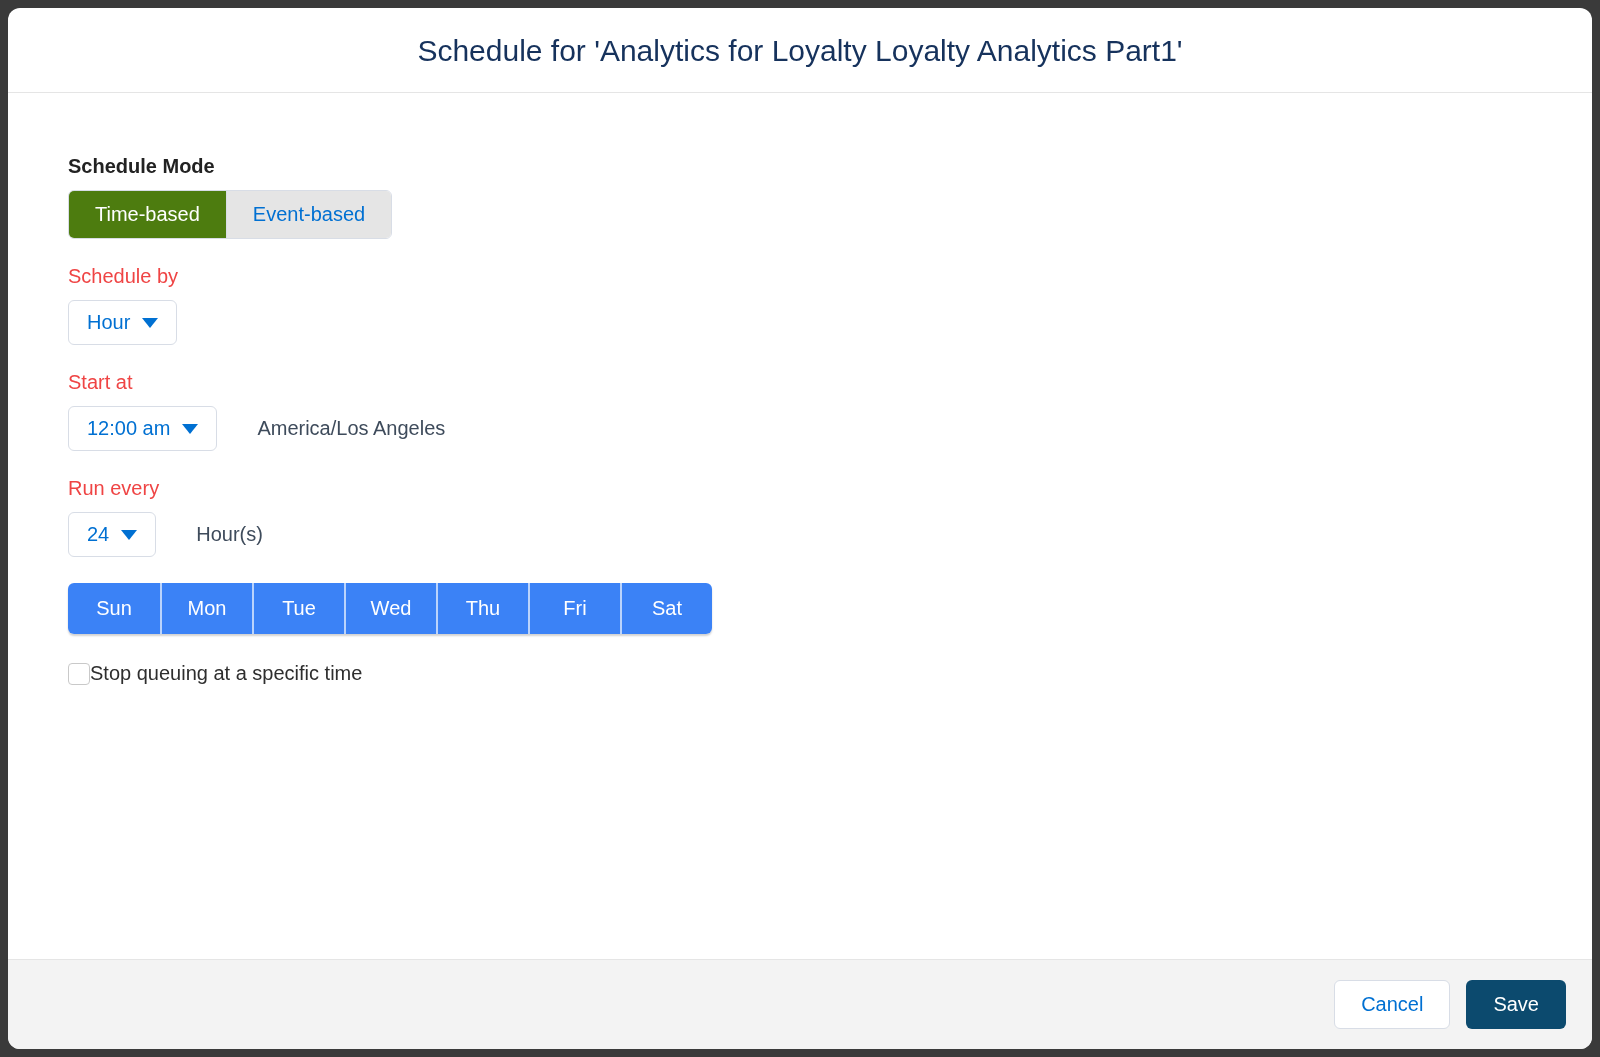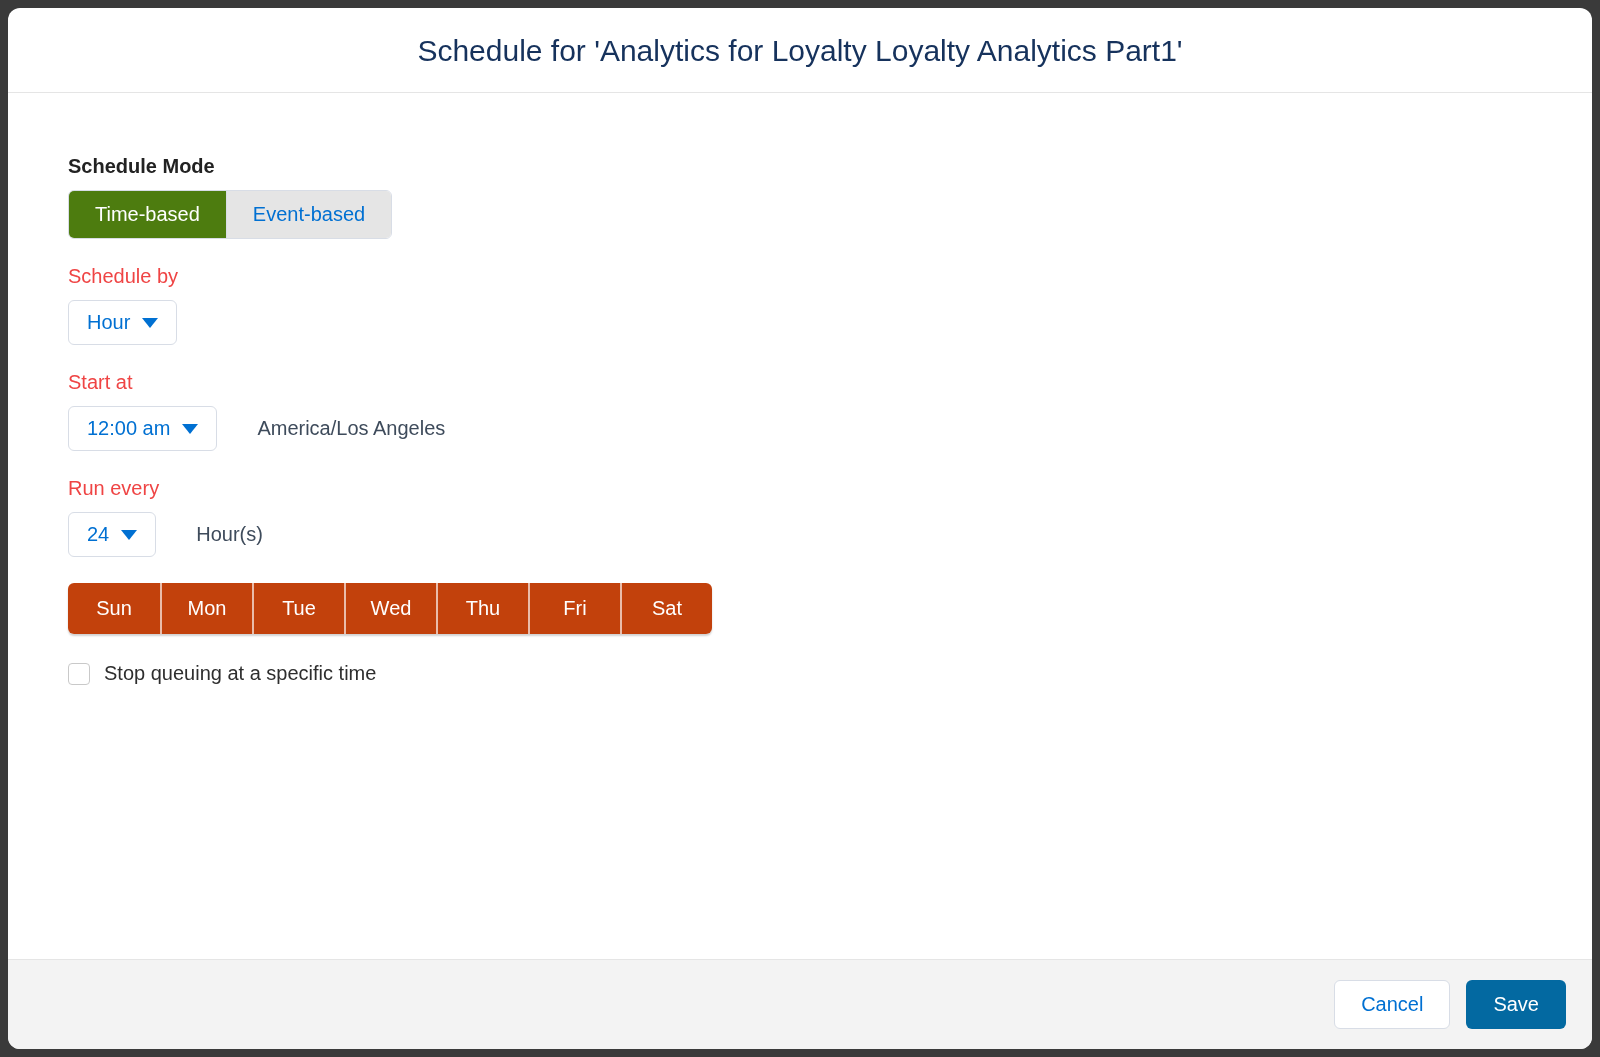--- a/index.html
+++ b/index.html
@@ -15,29 +15,29 @@
   .btn-group{display:inline-flex;border:1px solid #d8dde6;border-radius:6px;overflow:hidden;}
   .btn-toggle{padding:12px 26px;font-size:20px;background:#e5e5e5;color:#0070d2;border:none;cursor:pointer;}
   .btn-toggle.selected{background:#4d7c0f;color:#fff;}
   .btn-toggle + .btn-toggle{border-left:1px solid #d8dde6;}
   .select{display:inline-flex;align-items:center;gap:12px;border:1px solid #d8dde6;border-radius:6px;padding:10px 18px;background:#fff;color:#0070d2;font-size:20px;cursor:pointer;}
   .chev{display:inline-block;}
   .chev svg{display:block;}
   .row{display:flex;align-items:center;gap:40px;}
   .muted{font-size:20px;color:#3e4b5b;}
   .day-group{display:inline-flex;border-radius:6px;overflow:hidden;box-shadow:0 2px 2px rgba(0,0,0,0.18);}
-  .day{width:92px;text-align:center;padding:14px 0;font-size:20px;background:#c2410c;color:#fff;border:none;cursor:pointer;}
+  .day{width:92px;text-align:center;padding:14px 0;font-size:20px;background:#3b82f6;color:#fff;border:none;cursor:pointer;}
   .day + .day{border-left:2px solid rgba(255,255,255,0.65);}
-  .check-row{display:flex;align-items:center;gap:14px;margin-top:28px;}
+  .check-row{display:flex;align-items:center;margin-top:28px;}
   .checkbox{width:22px;height:22px;border:1px solid #c9c9c9;border-radius:4px;background:#fff;cursor:pointer;}
   .check-label{font-size:20px;color:#2e2e2e;}
   .modal-footer{background:#f3f3f3;border-top:1px solid #e5e5e5;padding:20px 26px;display:flex;justify-content:flex-end;gap:16px;}
   .btn{padding:12px 26px;font-size:20px;border-radius:6px;cursor:pointer;border:1px solid transparent;}
   .btn-secondary{background:#fff;border-color:#d8dde6;color:#0070d2;}
-  .btn-primary{background:#0369a1;color:#fff;}
+  .btn-primary{background:#0c4a6e;color:#fff;}
 </style>
 </head>
 <body>
 
 <div class="modal">
 
   <div class="modal-header">
     <h1>Schedule for 'Analytics for Loyalty Loyalty Analytics Part1'</h1>
   </div>
 

